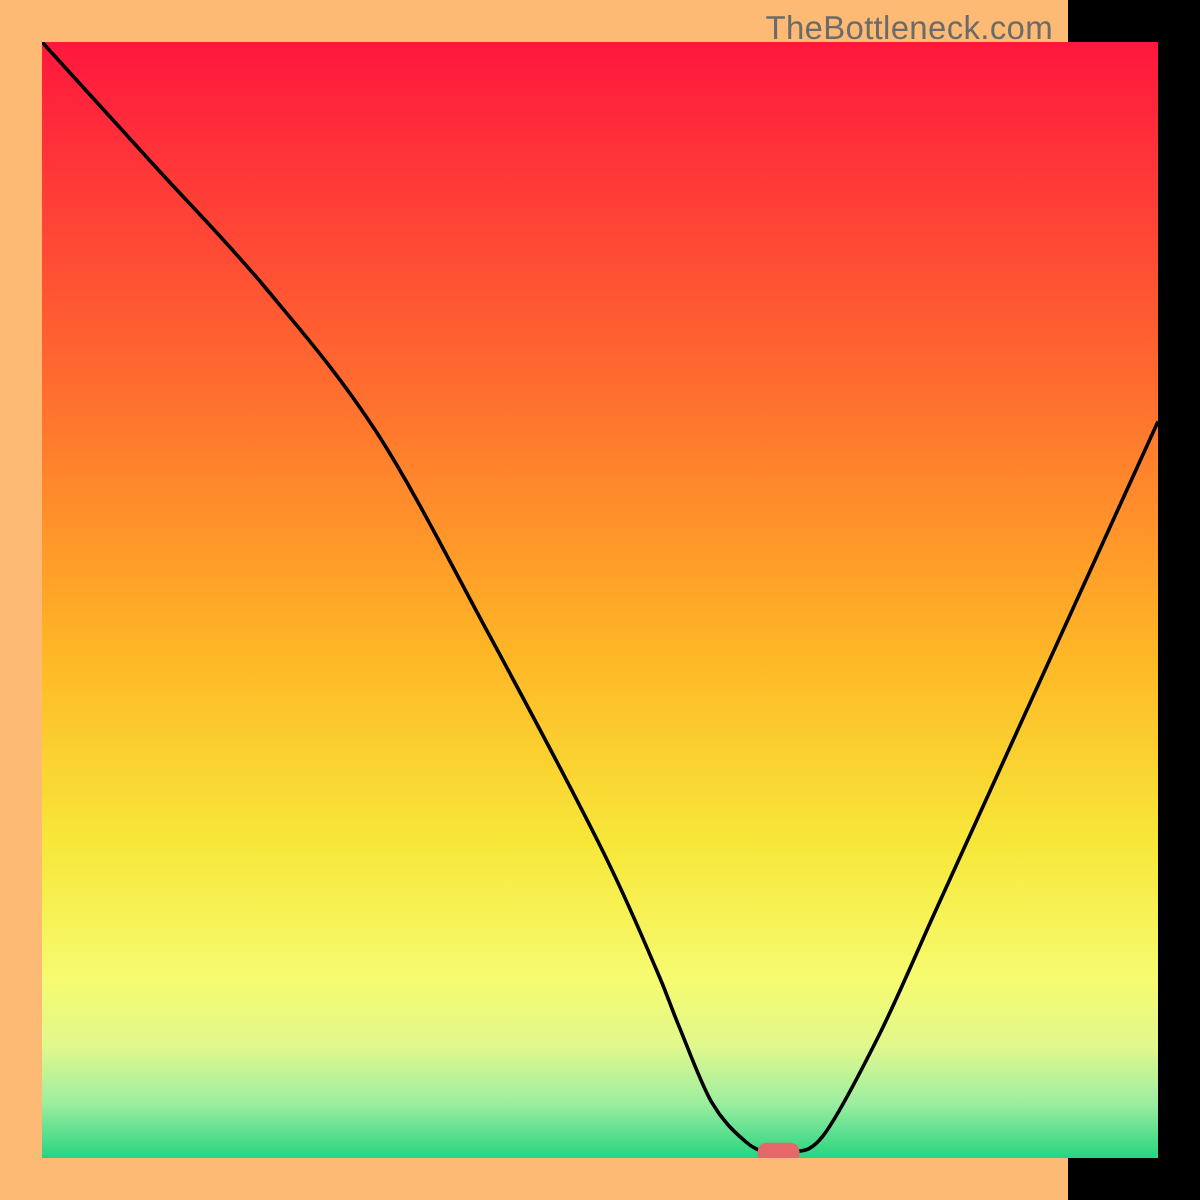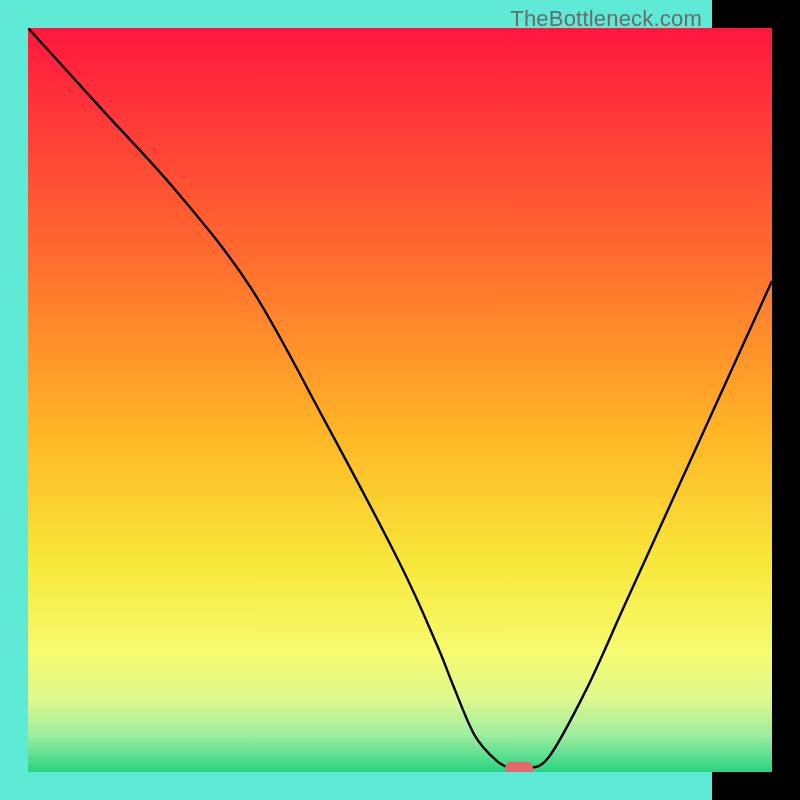--- a/index.html
+++ b/index.html
@@ -7,21 +7,21 @@
     padding: 0;
     width: 800px;
     height: 800px;
     background: #000000;
     overflow: hidden;
   }
   .container {
     position: relative;
     width: 712px;
     height: 800px;
-    background: #5eead4;
+    background: #fdba74;
   }
   .watermark {
     position: absolute;
     top: 6px;
     right: 10px;
     font-family: Arial, Helvetica, sans-serif;
     font-size: 22px;
     font-weight: 500;
     color: #6b6b6b;
     letter-spacing: 0.2px;

